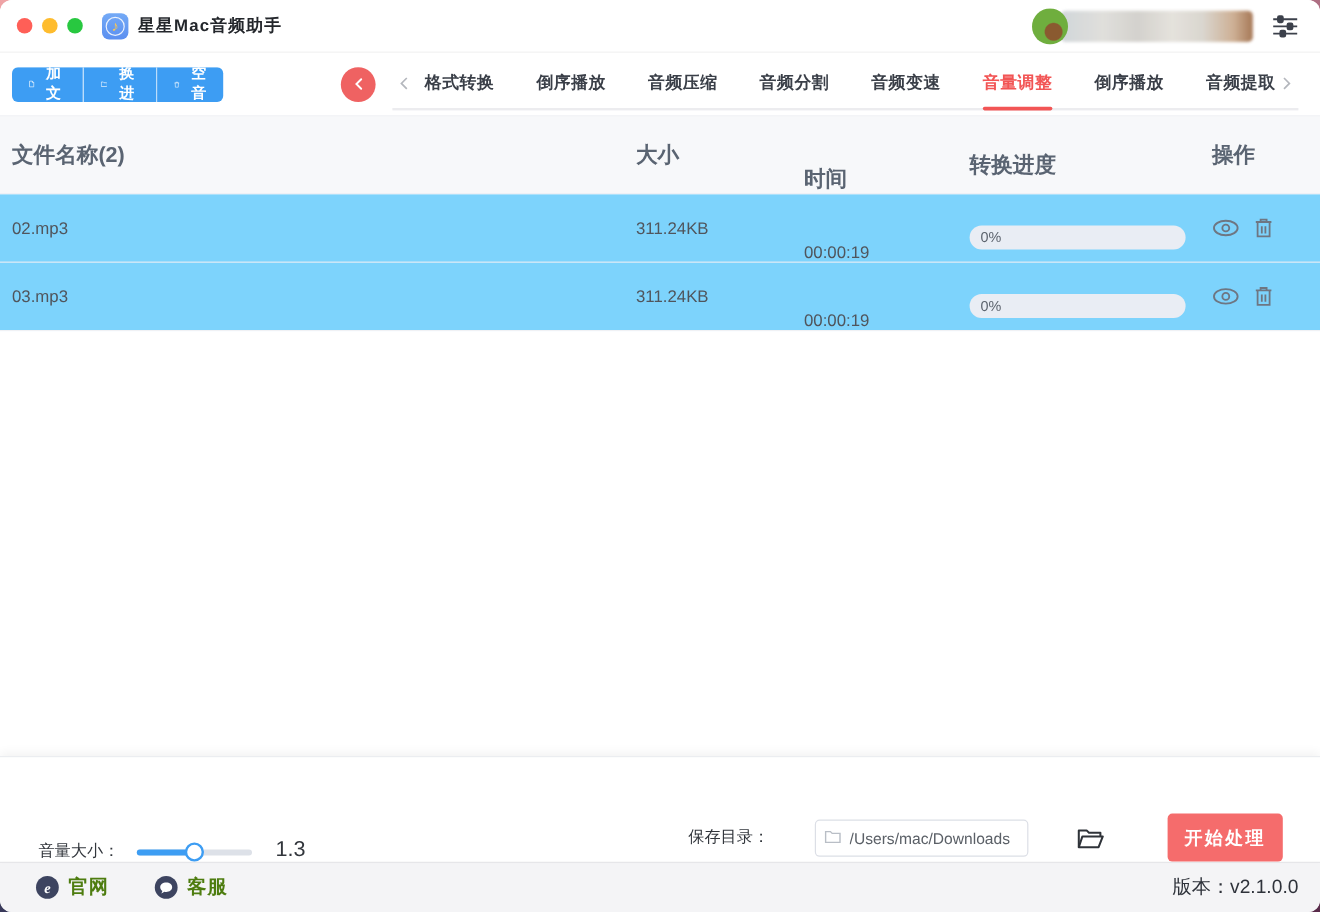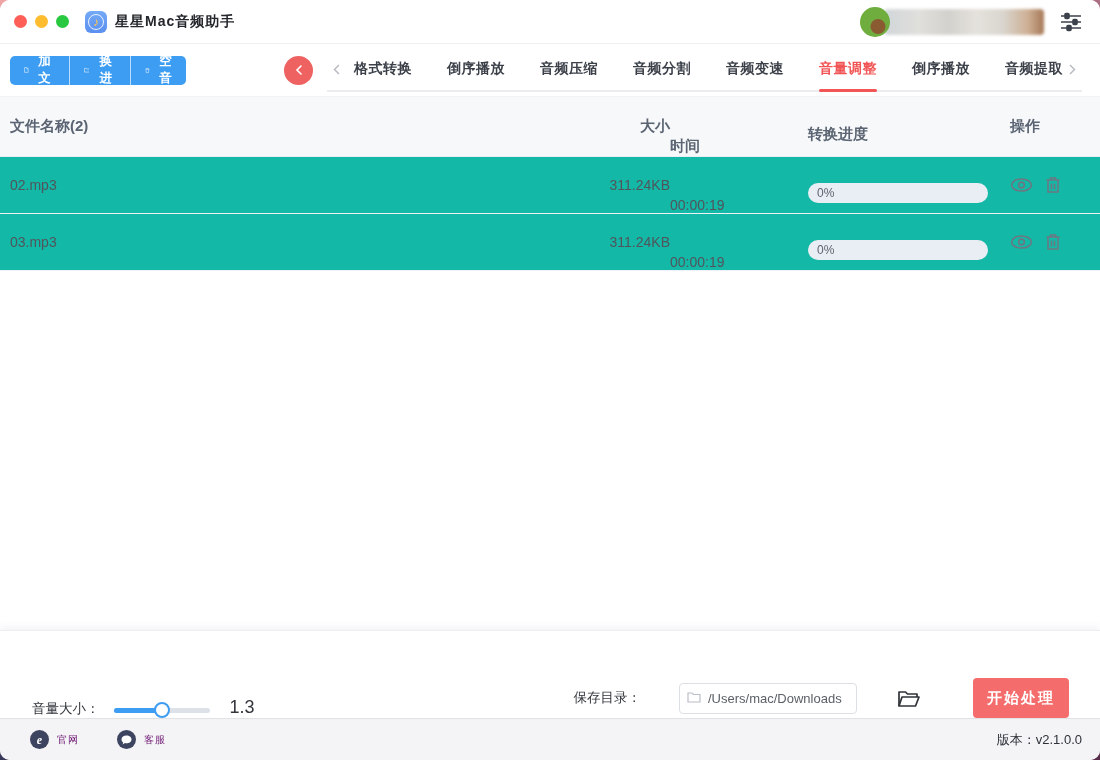--- a/index.html
+++ b/index.html
@@ -45,27 +45,27 @@
     display:flex; align-items:center; justify-content:center; cursor:pointer; flex:0 0 29px; }
   .tabs-wrap { display:flex; align-items:center; margin-left:14px; flex:1; height:44px; border-bottom:2px solid #ececef; position:relative; }
   .tab-chevron { background:none; border:none; padding:0 4px; cursor:pointer; display:flex; align-items:center; }
   .tabs { display:flex; gap:35px; margin-left:8px; flex:1; }
   .tab { font-size:14px; font-weight:600; color:#3a3f48; cursor:pointer; padding:12px 0; position:relative; letter-spacing:.5px; white-space:nowrap; }
   .tab.active { color:#f25555; }
   .tab.active::after { content:""; position:absolute; left:0; right:0; bottom:-2px; height:3px; background:#f25555; border-radius:2px; }
 
   
   .thead { flex:0 0 46px; display:flex; align-items:center; background:#f7f8fa; border-top:1px solid #f2f3f5; border-bottom:1px solid #ebeef5;
-    font-size:15px; font-weight:bold; color:#5a6472; padding-left:10px; }
+    font-size:18px; font-weight:bold; color:#5a6472; padding-left:10px; }
   .col-name { flex:0 0 520px; }
-  .col-size { flex:0 0 140px;text-align:right; }
+  .col-size { flex:0 0 140px; }
   .col-time { flex:0 0 138px;margin-top:40px; }
   .col-prog { flex:0 0 202px;margin-top:16px; }
   .col-ops  { flex:1; }
-  .trow { flex:0 0 48px; display:flex; align-items:center; background:#14b8a6; border-bottom:1px solid #f0f1f4;
+  .trow { flex:0 0 48px; display:flex; align-items:center; background:#7dd3fc; border-bottom:1px solid #f0f1f4;
     font-size:14px; color:#50555c; padding-left:10px; }
   .progress-pill { width:180px; height:20px; border-radius:10px; background:#e9edf4; display:flex; align-items:center; padding-left:9px;
     font-size:12px; color:#5d646e; }
   .ops { display:flex; align-items:center; gap:12px; }
   .icon-btn { background:none; border:none; padding:0; cursor:pointer; display:flex; align-items:center; }
 
   .spacer { flex:1; background:#fff; }
 
   
   .panel { flex:0 0 88px; background:#fff; border-top:1px solid #ebedf0; box-shadow:0 -3px 8px rgba(0,0,0,.05);
@@ -85,22 +85,22 @@
     font-size:13px; color:#5b6067; font-family:inherit; background:#fff; white-space:nowrap; overflow:hidden; }
   .open-folder-btn { background:none; border:none; margin-left:12px; cursor:pointer; display:flex; align-items:center; }
   .start-btn { margin-left:24px; width:96px; height:40px; background:#f56c6c; color:#fff; border:none; border-radius:4px;
     font-size:15px; font-weight:bold; letter-spacing:2px; cursor:pointer; font-family:inherit; }
 
   
   .footer { flex:0 0 42px; background:#f4f4f6; border-top:1px solid #e4e4e7; display:flex; align-items:center; padding:0 18px 0 30px; }
   .foot-link { display:flex; align-items:center; gap:8px; cursor:pointer; margin-right:38px; }
   .foot-circle { width:19px; height:19px; border-radius:50%; background:#3d4460; display:flex; align-items:center; justify-content:center; }
   .foot-circle .e { color:#fff; font-size:12px; font-style:italic; font-family:"Liberation Serif","DejaVu Serif",serif; font-weight:bold; line-height:1; }
-  .foot-text { font-size:10px; color:#701a75; letter-spacing:1px; }
-  .foot-version { margin-left:auto; font-size:13px; color:#2e323a; }
+  .foot-text { font-size:16px; color:#4d7c0f; letter-spacing:1px;font-weight:bold; }
+  .foot-version { margin-left:auto; font-size:16px; color:#2e323a; }
 </style>
 </head>
 <body>
 
 <div class="window">
 
   <div class="titlebar">
     <div class="traffic">
       <span class="light red"></span>
       <span class="light yellow"></span>

